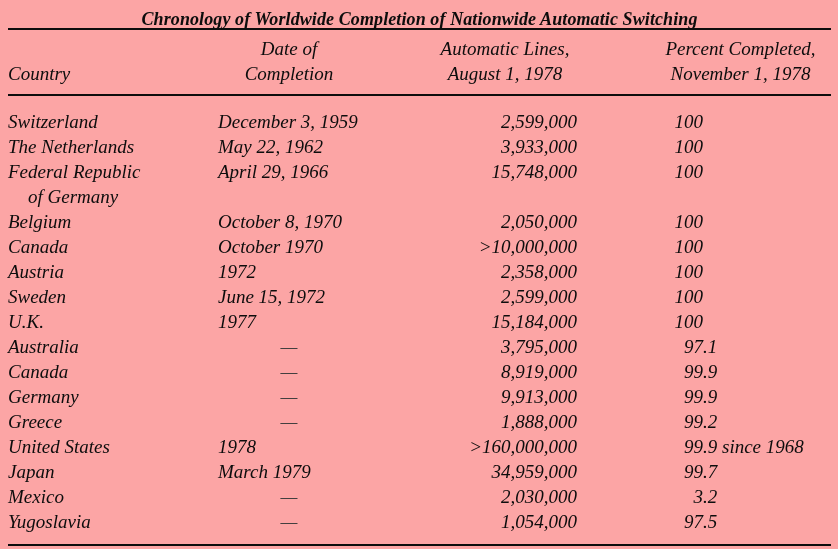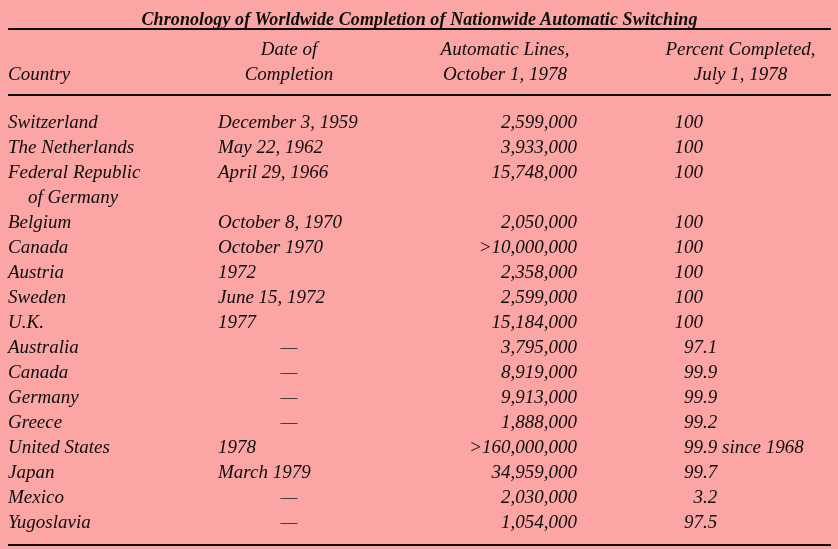--- a/index.html
+++ b/index.html
@@ -59,23 +59,23 @@
 
     <div class="title">Chronology of Worldwide Completion of Nationwide Automatic Switching</div>
 
     <div class="rule"></div>
 
     <div class="hdr">
       <div class="hcell c1">Country</div>
       <div class="hcell c2">Date of
 Completion</div>
       <div class="hcell c3">Automatic Lines,
-October 1, 1978</div>
+August 1, 1978</div>
       <div class="hcell c4">Percent Completed,
-July 1, 1978</div>
+November 1, 1978</div>
     </div>
 
     <div class="rule"></div>
 
     <div class="tbody">
         <div class="trow">
     <div class="c1">Switzerland</div>
     <div class="c2">December 3, 1959</div>
     <div class="c3">2,599,000</div>
     <div class="c4">

